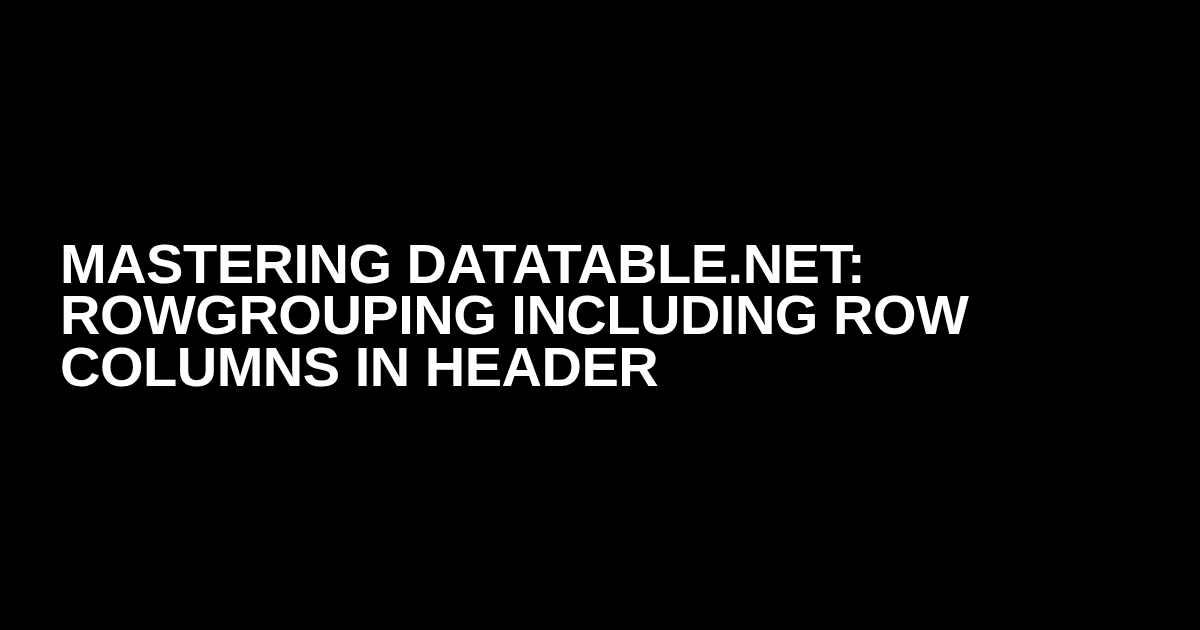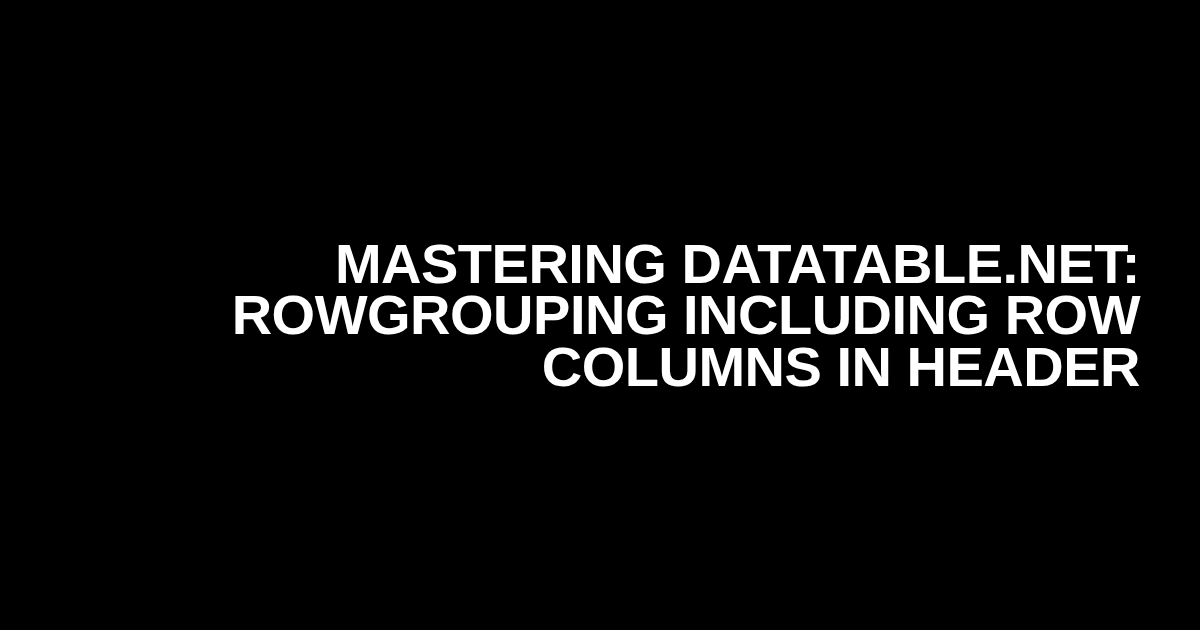--- a/index.html
+++ b/index.html
@@ -15,21 +15,21 @@
       align-items: center;
       justify-content: center;
       overflow: hidden;
     }
     .title {
       color: #ffffff;
       font-family: 'Arial Narrow', 'Helvetica Neue Condensed', 'Impact', sans-serif;
       font-stretch: condensed;
       font-weight: 700;
       font-size: 56px;
-      text-align: right;
+      text-align: left;
       text-transform: uppercase;
       line-height: 0.92;
       letter-spacing: -0.5px;
       padding: 0 60px;
     }
   </style>
 </head>
 <body>
 
 <h1 class="title">Mastering DataTable.net: RowGrouping including Row Columns in Header</h1>

